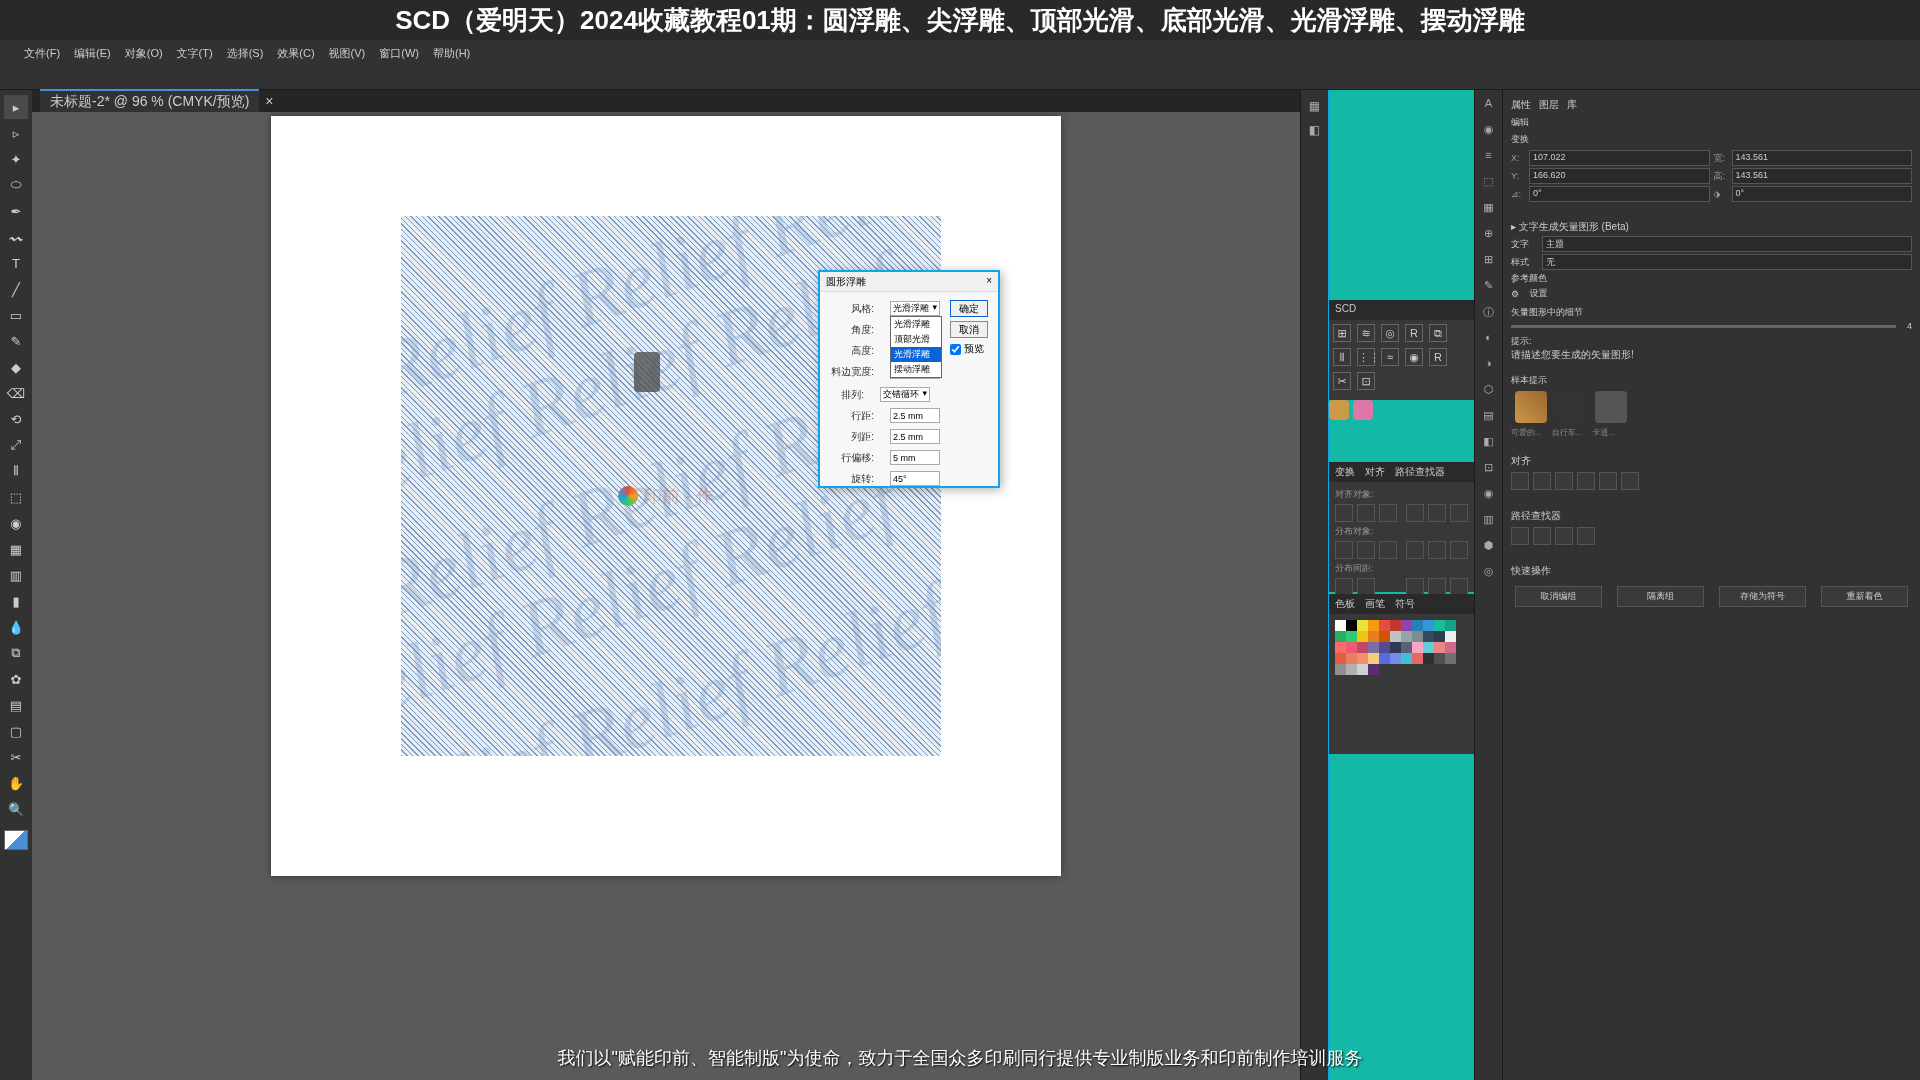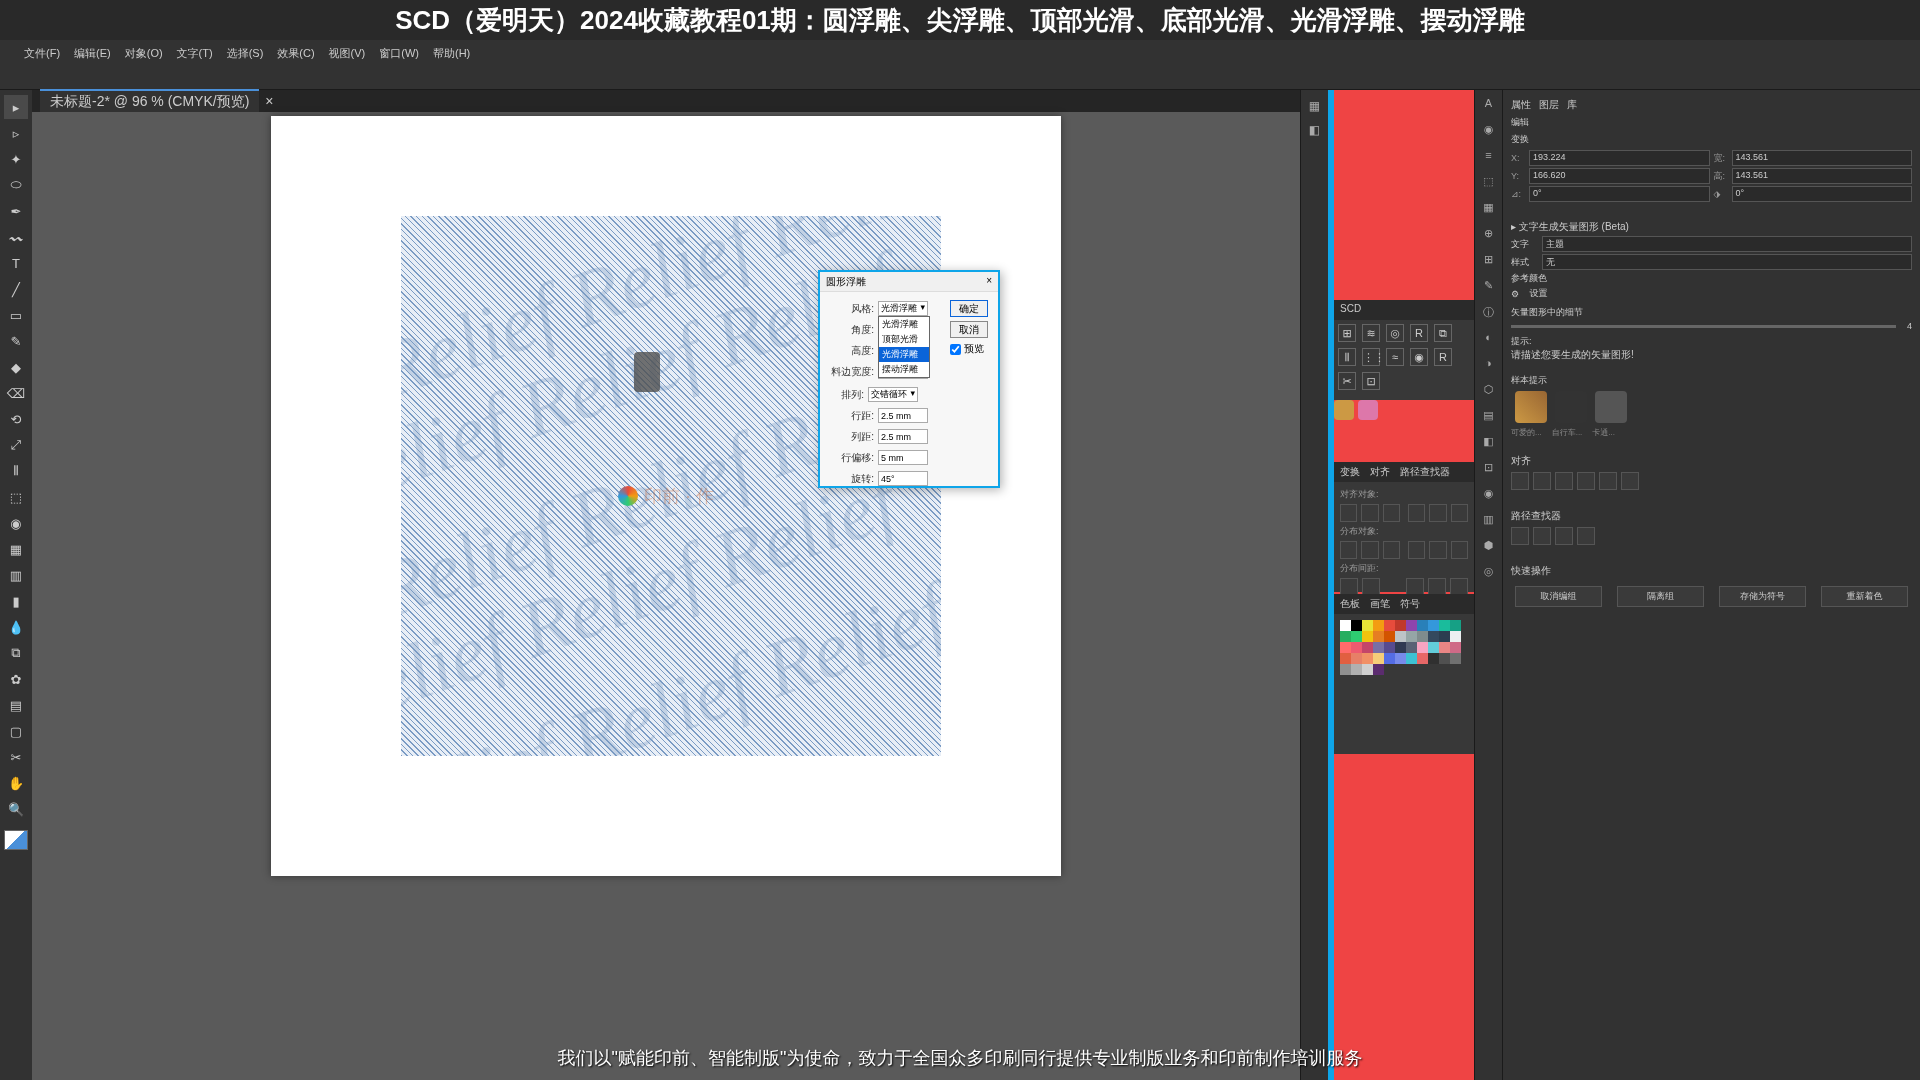--- a/index.html
+++ b/index.html
@@ -17,34 +17,34 @@
 .canvas-area{position:absolute;top:112px;left:32px;right:620px;bottom:0;background:#5a5a5a;display:flex;justify-content:center;padding-top:4px}
 .artboard{width:790px;height:760px;background:#fff;box-shadow:0 0 8px rgba(0,0,0,.4);position:relative}
 .relief-pattern{position:absolute;left:130px;top:100px;width:540px;height:540px;background:repeating-linear-gradient(45deg,#7a9bc4 0,#7a9bc4 1px,#e8eef6 1px,#e8eef6 4px);overflow:hidden}
 .relief-text{position:absolute;font-size:80px;color:rgba(122,155,196,.35);font-style:italic;font-family:serif;transform:rotate(-20deg);white-space:nowrap}
 .watermark{position:absolute;left:50%;top:50%;transform:translate(-50%,-50%);font-size:18px;color:rgba(200,100,50,.4);display:flex;align-items:center;gap:6px}
 .watermark .dot{width:20px;height:20px;border-radius:50%;background:conic-gradient(#e74c3c,#f39c12,#2ecc71,#3498db,#e74c3c)}
 .dialog{position:absolute;left:818px;top:270px;width:182px;height:218px;background:#f7f7f7;border:2px solid #0ea5e9;box-shadow:2px 2px 10px rgba(0,0,0,.3);font-size:10px;z-index:50}
 .dialog .dtitle{height:20px;padding:3px 6px;background:#f0f0f0;border-bottom:1px solid #ddd;display:flex;justify-content:space-between}
 .dialog .dbody{padding:8px 6px}
 .dialog .row{display:flex;align-items:center;margin-bottom:4px;height:17px}
-.dialog .lbl{width:48px;text-align:right;margin-right:4px;color:#333}
+.dialog .lbl{width:48px;text-align:right;margin-right:16px;color:#333}
 .dialog .inp{width:50px;height:15px;border:1px solid #aaa;background:#fff;padding:0 2px;font-size:9px}
 .dialog .drop{width:50px;height:15px;border:1px solid #aaa;background:#fff;font-size:9px;padding:0 2px;position:relative}
 .dialog .opts{position:absolute;top:14px;left:-1px;width:52px;background:#fff;border:1px solid #666;z-index:60}
 .dialog .opt{padding:1px 3px;font-size:9px}
 .dialog .opt.sel{background:#0a64d9;color:#fff}
 .dialog .btn{width:38px;height:17px;border:1px solid #888;background:#f0f0f0;font-size:10px;text-align:center;line-height:15px;margin-bottom:4px}
 .dialog .btn.ok{border:1px solid #0a64d9}
 .dialog .chk{display:flex;align-items:center;gap:3px}
 .dialog .chk input{width:11px;height:11px}
 .right-panels{position:absolute;top:90px;right:0;width:620px;bottom:0;background:#323232;display:flex}
 .rcol1{width:28px;background:#323232;display:flex;flex-direction:column;align-items:center;padding-top:4px;border-left:1px solid #1a1a1a}
 .rcol1 .ic{width:20px;height:20px;margin:2px 0;color:#aaa;font-size:12px;text-align:center;line-height:20px}
-.rcol2{width:146px;background:#ef4444;border-left:6px solid #0ea5e9;display:flex;flex-direction:column}
+.rcol2{width:146px;background:#14b8a6;border-left:1px solid #0ea5e9;display:flex;flex-direction:column}
 .panel{background:#383838;margin-bottom:2px;font-size:10px;color:#ccc}
 .panel .ptitle{height:20px;padding:3px 6px;background:#2a2a2a;display:flex;gap:10px}
 .panel .pbody{padding:6px}
 .scd-panel{height:100px}
 .scd-icons{display:flex;flex-wrap:wrap;gap:6px;padding:4px}
 .scd-icons .si{width:18px;height:18px;border:1px solid #666;color:#ccc;text-align:center;line-height:16px;font-size:11px}
 .scd-cam{display:flex;gap:4px;margin-top:6px}
 .scd-cam .c{width:20px;height:20px;border-radius:4px}
 .align-panel{height:130px}
 .align-row{display:flex;gap:4px;margin:3px 0}
@@ -361,21 +361,21 @@
     <div class="prop-sec">
       <div class="ptit">
         <span>属性</span>
         <span>图层</span>
         <span>库</span>
       </div>
       <div style="font-size:9px;margin:4px 0">编辑</div>
       <div style="font-size:9px;margin:4px 0">变换</div>
       <div class="prop-row">
           <span class="pl">X:</span>
-          <div class="pv">193.224</div>
+          <div class="pv">107.022</div>
           <span class="pl">宽:</span>
           <div class="pv">143.561</div>
         </div>
       <div class="prop-row">
           <span class="pl">Y:</span>
           <div class="pv">166.620</div>
           <span class="pl">高:</span>
           <div class="pv">143.561</div>
         </div>
       <div class="prop-row">

